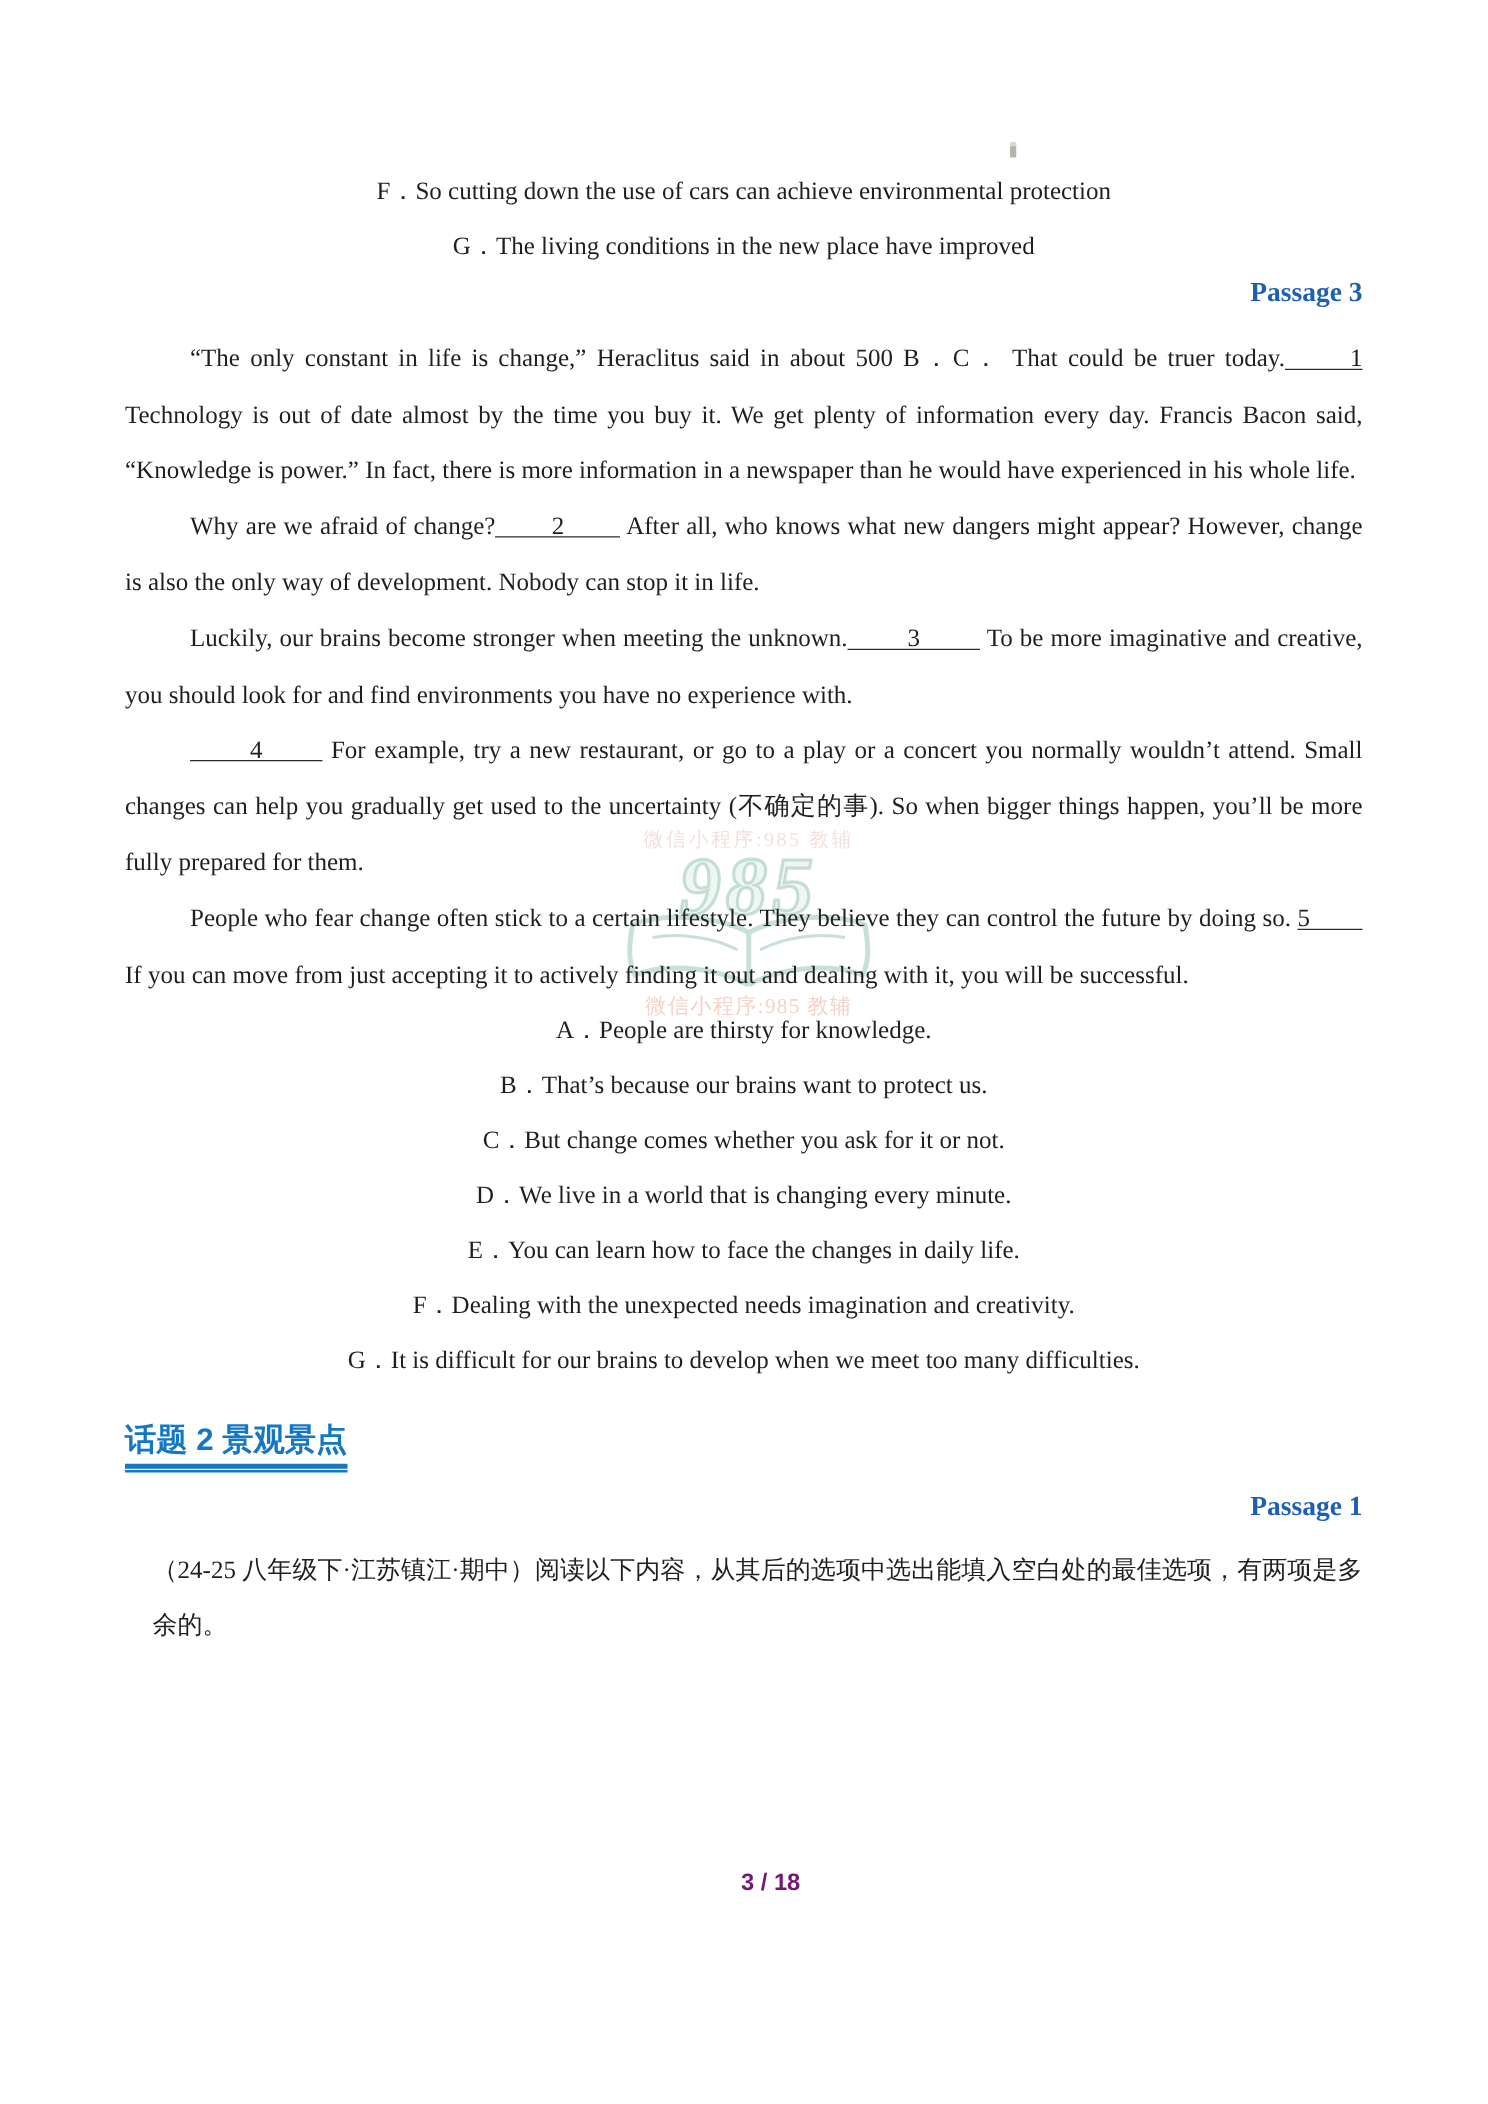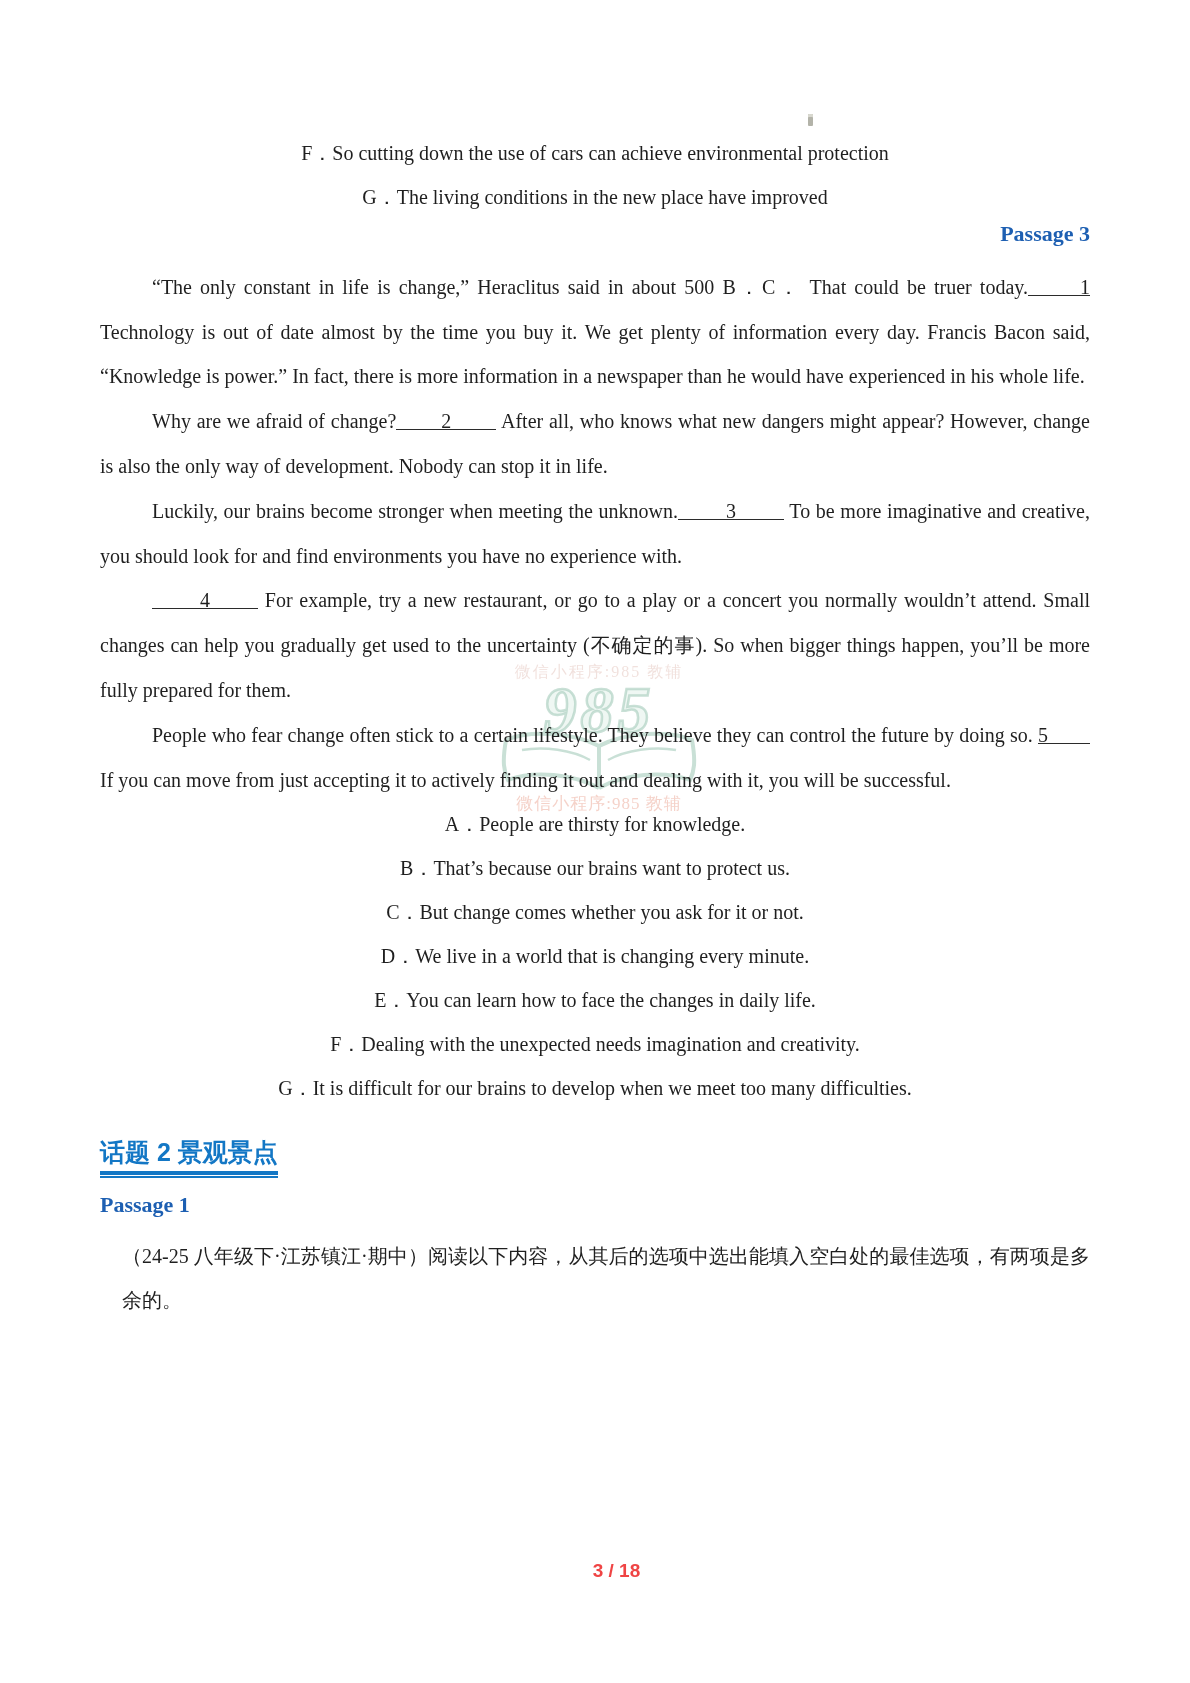--- a/index.html
+++ b/index.html
@@ -114,45 +114,45 @@
     border-bottom: 2px solid #1377c5;
     padding-bottom: 1px;
   }
   .topic-heading .u-inner {
     display: inline-block;
     border-bottom: 4px solid #1377c5;
     padding-bottom: 2px;
   }
 
   .passage1-heading {
-    text-align: left;
+    text-align: right;
     color: #1d5fb2;
     font-size: 22px;
     font-weight: bold;
     margin-top: 12px;
     margin-bottom: 13px;
     line-height: 1.4;
   }
 
   .cjk-para {
     font-size: 20px;
     line-height: 2.24;
     text-align: justify;
     margin-left: 22px;
   }
 
   .footer {
     position: absolute;
-    left: 0; top: 1560px;
+    left: 0; top: 1496px;
     width: 100%;
     text-align: center;
     font-size: 19px;
     font-weight: bold;
     font-family: "Liberation Sans", "DejaVu Sans", sans-serif;
-    color: #ef4444;
+    color: #701a75;
     z-index: 1;
     padding-left: 43px;
   }
 </style>
 </head>
 <body>
 
 <div class="artifact"></div>
 
 <div class="watermark">

